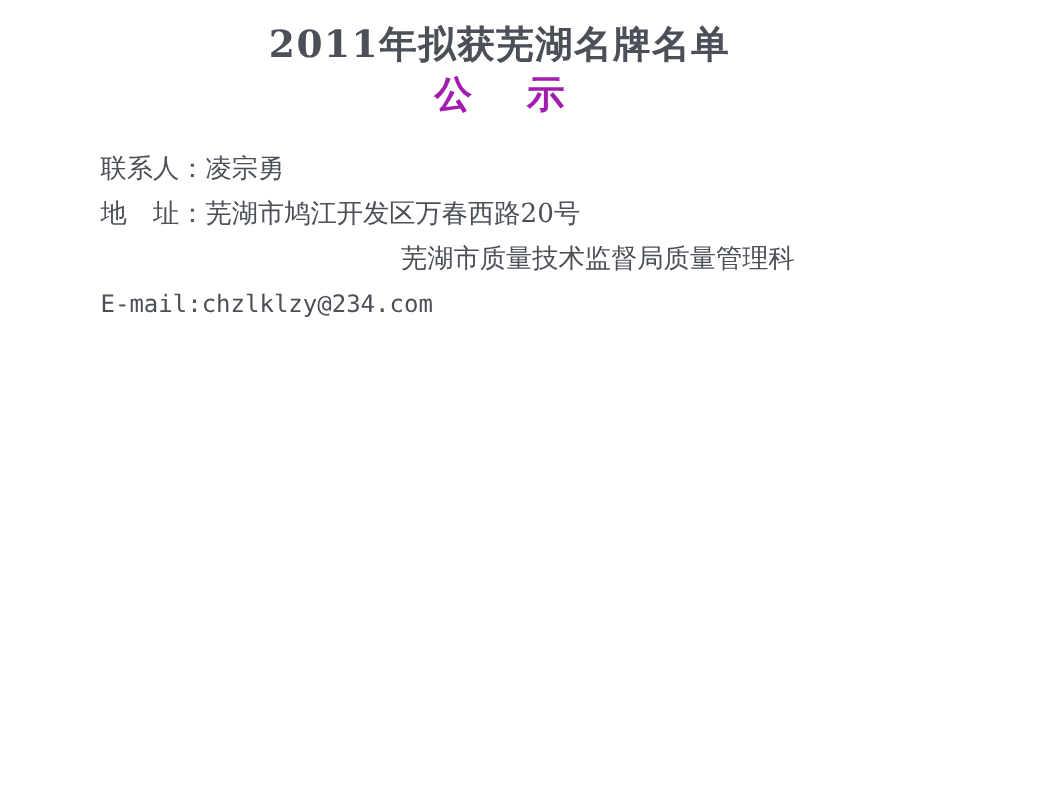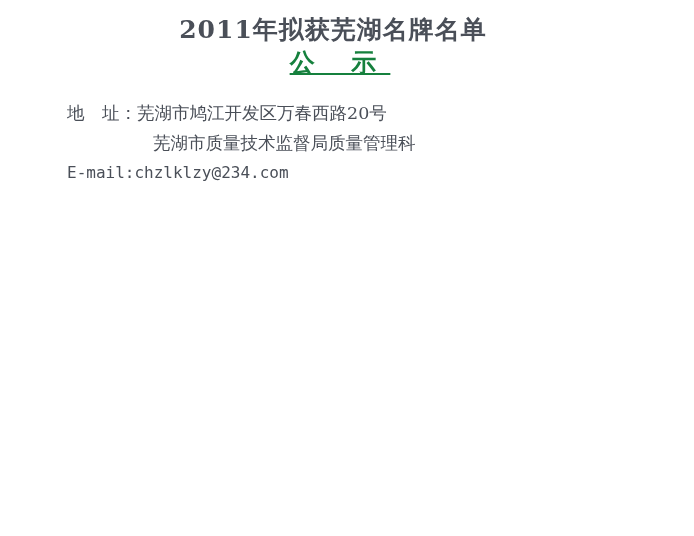--- a/index.html
+++ b/index.html
@@ -30,23 +30,22 @@
     font-weight: bold;
     letter-spacing: 1px;
     line-height: 32px;
     color: #4a4f58;
   }
   .title-sub {
     font-size: 25px;
     font-weight: bold;
     letter-spacing: 14px;
     line-height: 34px;
-    color: #15803d;
+    color: #a21caf;
     padding-left: 14px;
-    text-decoration: underline;
   }
   .body-block {
     margin-top: 20px;
     font-size: 17.5px;
     line-height: 31px;
     text-align: justify;
     text-justify: inter-ideograph;
     color: #4a4f58;
     padding: 0 8px 0 10px;
   }
@@ -65,20 +64,21 @@
     display: block;
     white-space: pre;
   }
   .contact-row .lbl {
     display: inline-block;
   }
   .contact-indent {
     display: block;
     white-space: pre;
     padding-left: 86px;
+    text-align: center;
   }
   .mono {
     font-family: "DejaVu Sans Mono", "Liberation Mono", monospace;
     font-size: 16px;
     letter-spacing: 0px;
   }
   .attach-block {
     margin-top: 26px;
     padding-left: 45px;
     font-size: 17.5px;
@@ -98,20 +98,21 @@
 
 <div class="page">
 
   <div class="title-block">
     <div class="title-main">2011年拟获芜湖名牌名单</div>
     <div class="title-sub">公  示</div>
   </div>
 
 
   <div class="contact-block">
+    <span class="contact-row"><span class="lbl">联系人：</span><span>凌宗勇</span></span>
     <span class="contact-row"><span class="lbl">地　址：</span><span>芜湖市鸠江开发区万春西路20号</span></span>
     <span class="contact-indent"><span>芜湖市质量技术监督局质量管理科</span></span>
     <span class="contact-row mono"><span>E-mail:</span><span>chzlklzy@234.com</span></span>
   </div>
 
   <div class="attach-block">
   </div>
 
 </div>
 

